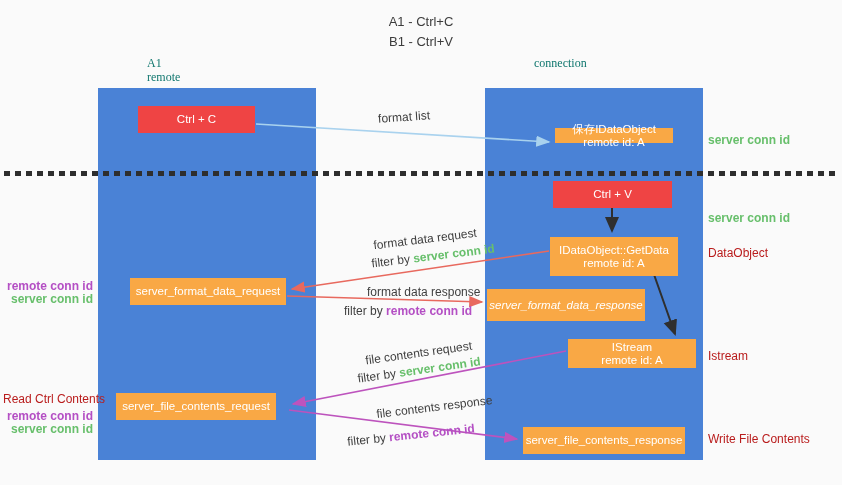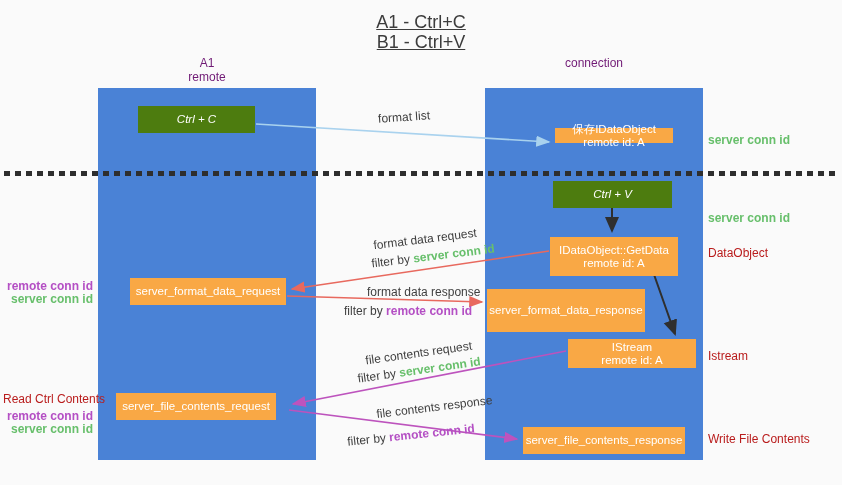--- a/index.html
+++ b/index.html
@@ -11,31 +11,30 @@
     height: 485px;
     background: #fafafa;
     overflow: hidden;
   }
   .title {
     position: absolute;
     left: 0; right: 0;
     top: 12px;
     text-align: center;
     color: #3c3c3c;
-    font-size: 18px;
+    font-size: 13px;
     line-height: 20px;
-    text-decoration: underline;
   }
   .col-header {
     position: absolute;
-    text-align: center;
-    color: #701a75;
+    color: #0f766e;
     font-size: 12px;
     line-height: 14px;
     width: 120px;
+    font-family: Liberation Serif, serif;
   }
   .lifeline {
     position: absolute;
     top: 88px;
     width: 218px;
     height: 372px;
     background: #4a82d6;
   }
   .dotted-line {
     position: absolute;
@@ -49,21 +48,21 @@
     position: absolute;
     color: #ffffff;
     font-size: 11.5px;
     text-align: center;
     display: flex;
     flex-direction: column;
     align-items: center;
     justify-content: center;
     line-height: 13px;
   }
-  .node.green  { background: #4d7c0f; font-style: italic; }
+  .node.green  { background: #ef4444; }
   .node.orange { background: #f9a845; }
   .flow-label {
     position: absolute;
     color: #3f3f3f;
     font-size: 12px;
     white-space: nowrap;
   }
   .side-label {
     position: absolute;
     font-size: 12px;
@@ -142,21 +141,21 @@
 
   <div class="node orange" style="left:550px; top:237px; width:128px; height:39px;">
     <span>IDataObject::GetData</span>
     <span>remote id: A</span>
   </div>
 
   <div class="node orange" style="left:130px; top:278px; width:156px; height:27px;">
     <span>server_format_data_request</span>
   </div>
 
-  <div class="node orange" style="left:487px; top:289px; width:158px; height:43px;">
+  <div class="node orange" style="left:487px; top:289px; width:158px; height:32px;font-style:italic;">
     <span>server_format_data_response</span>
   </div>
 
   <div class="node orange" style="left:568px; top:339px; width:128px; height:29px;">
     <span>IStream</span>
     <span>remote id: A</span>
   </div>
 
   <div class="node orange" style="left:116px; top:393px; width:160px; height:27px;">
     <span>server_file_contents_request</span>

